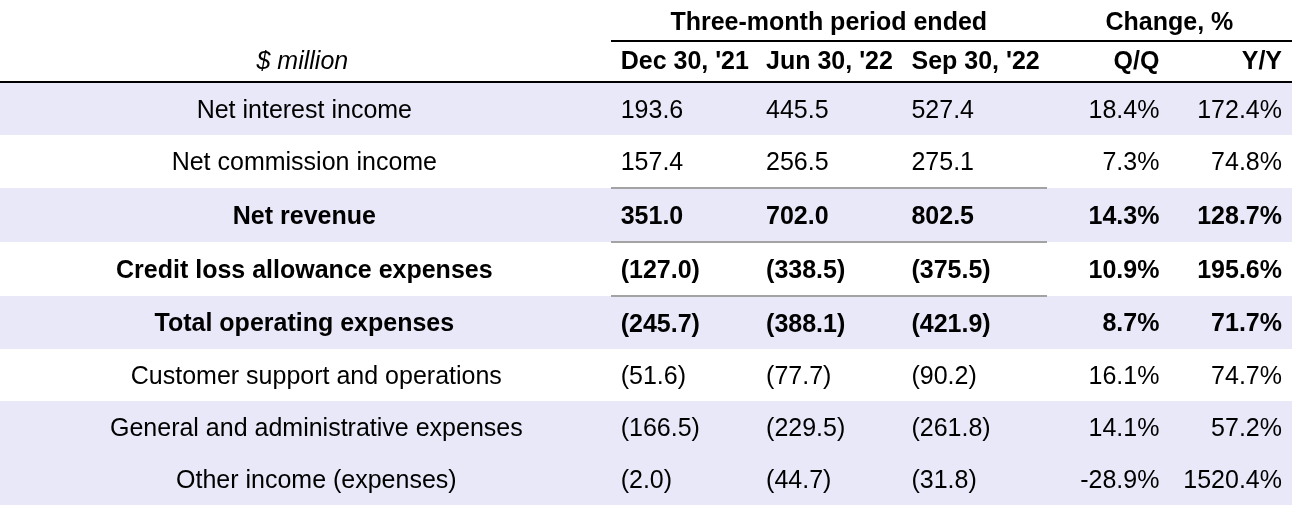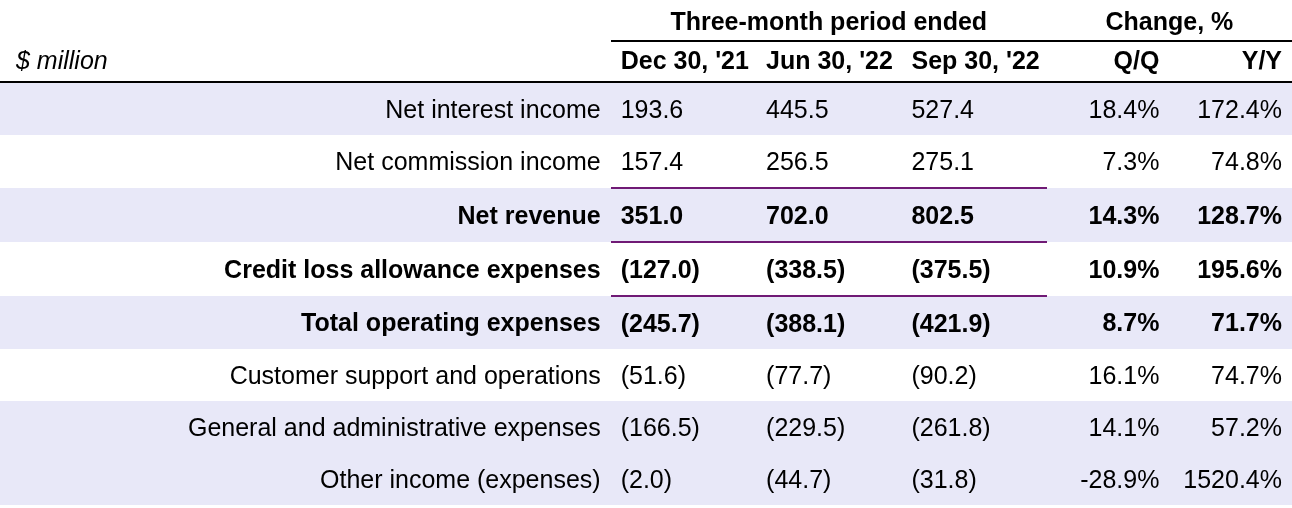--- a/index.html
+++ b/index.html
@@ -48,45 +48,45 @@
   tr.hdr th {
     padding: 4px 10px 6px 10px;
     font-weight: bold;
     font-size: 25px;
     text-align: right;
     vertical-align: bottom;
     border-bottom: 2px solid #000;
     white-space: nowrap;
   }
   tr.hdr th.unit {
-    text-align: left;
+    text-align: center;
     font-style: italic;
     font-weight: normal;
     border-bottom: 2px solid #000;
-    padding-left: 16px;
+    padding-left: 4px;
   }
   tr.hdr th.center { }
 
   td {
     padding: 5px 10px 5px 10px;
     font-size: 25px;
     vertical-align: middle;
     white-space: nowrap;
     height: 42px;
   }
-  td.label { text-align: right; padding-left: 8px; margin-left: 27px; }
+  td.label { text-align: center; padding-left: 8px; margin-left: 27px; }
   td.num   { text-align: left; }
   td.chg   { text-align: right; }
 
   tr.shade td { background: #e8e8f8; }
   tr.bold td { font-weight: bold; }
   td.indent { padding-left: 32px; }
 
   
-  tr.rule-top td.num { border-top: 2px solid #701a75; }
+  tr.rule-top td.num { border-top: 2px solid #a3a3a3; }
 </style>
 </head>
 <body>
 
 <div class="sheet">
   <table class="fin">
     <colgroup>
       <col class="c-label">
       <col class="c-num">
       <col class="c-num">

